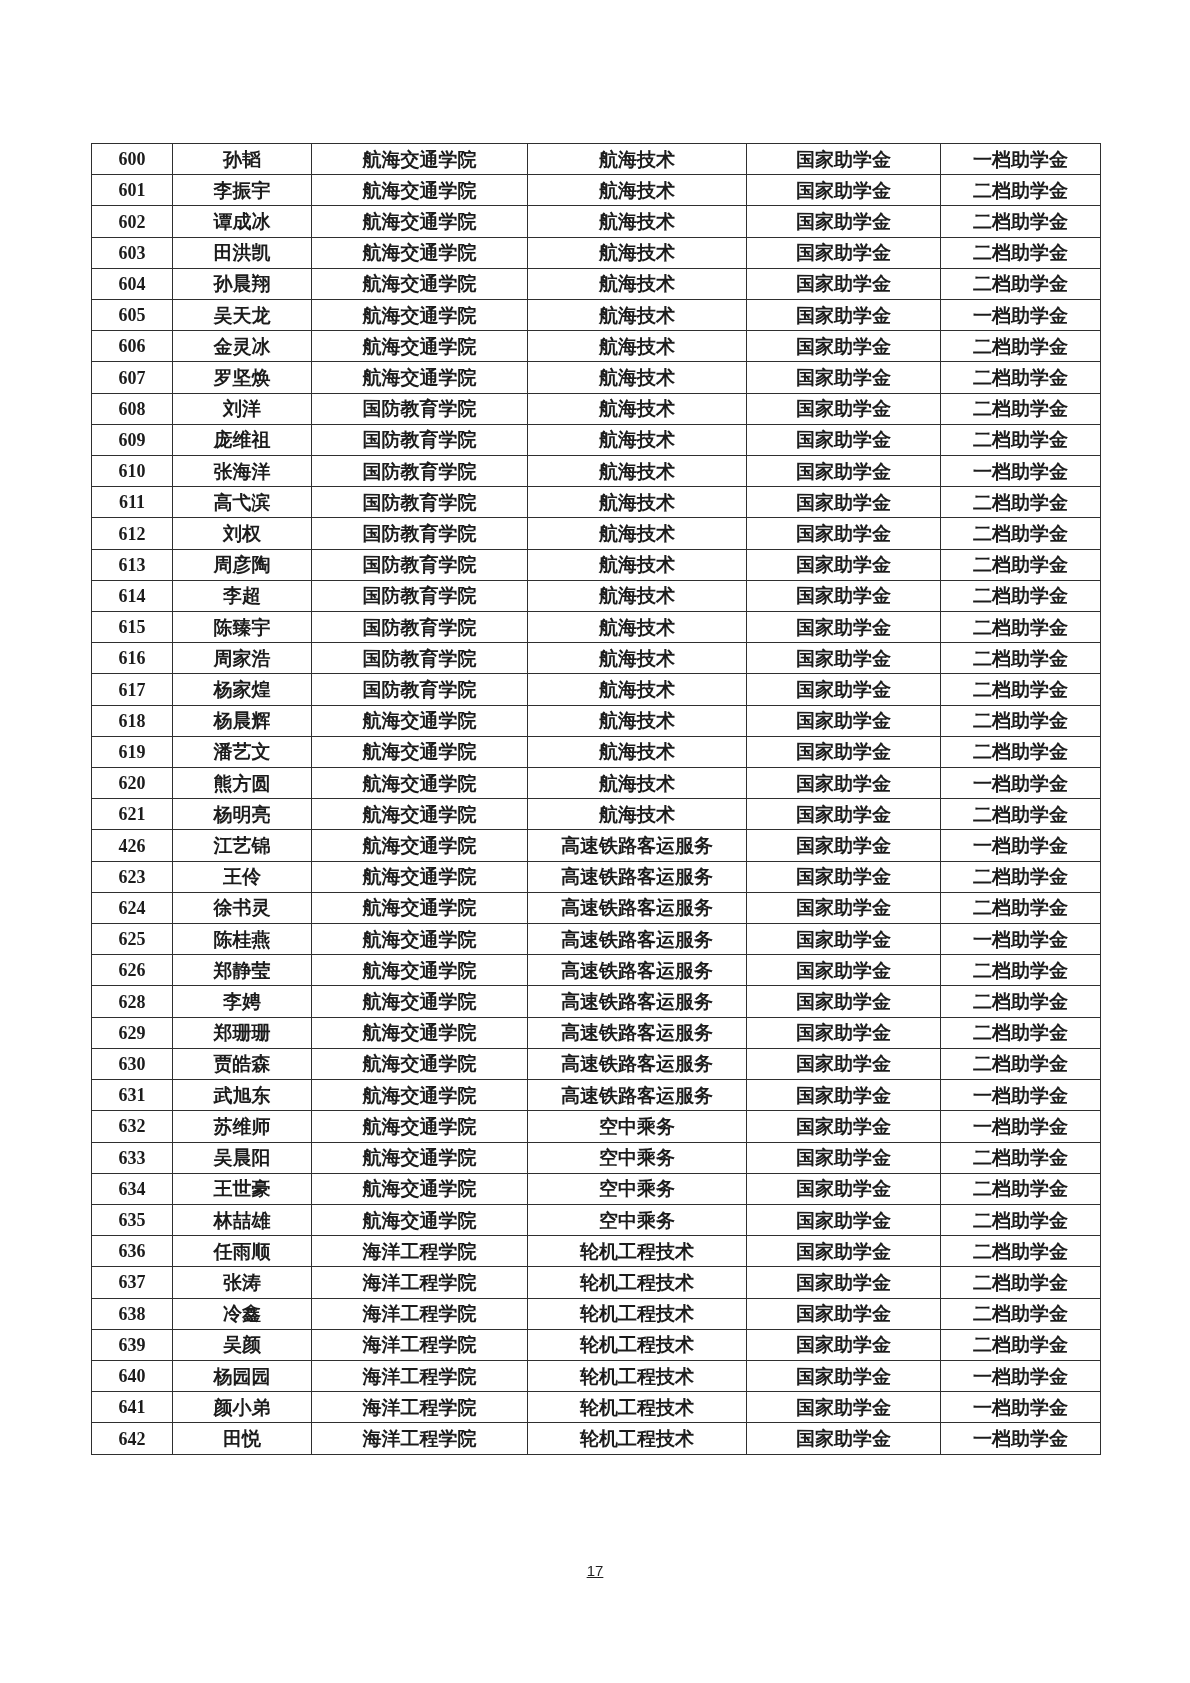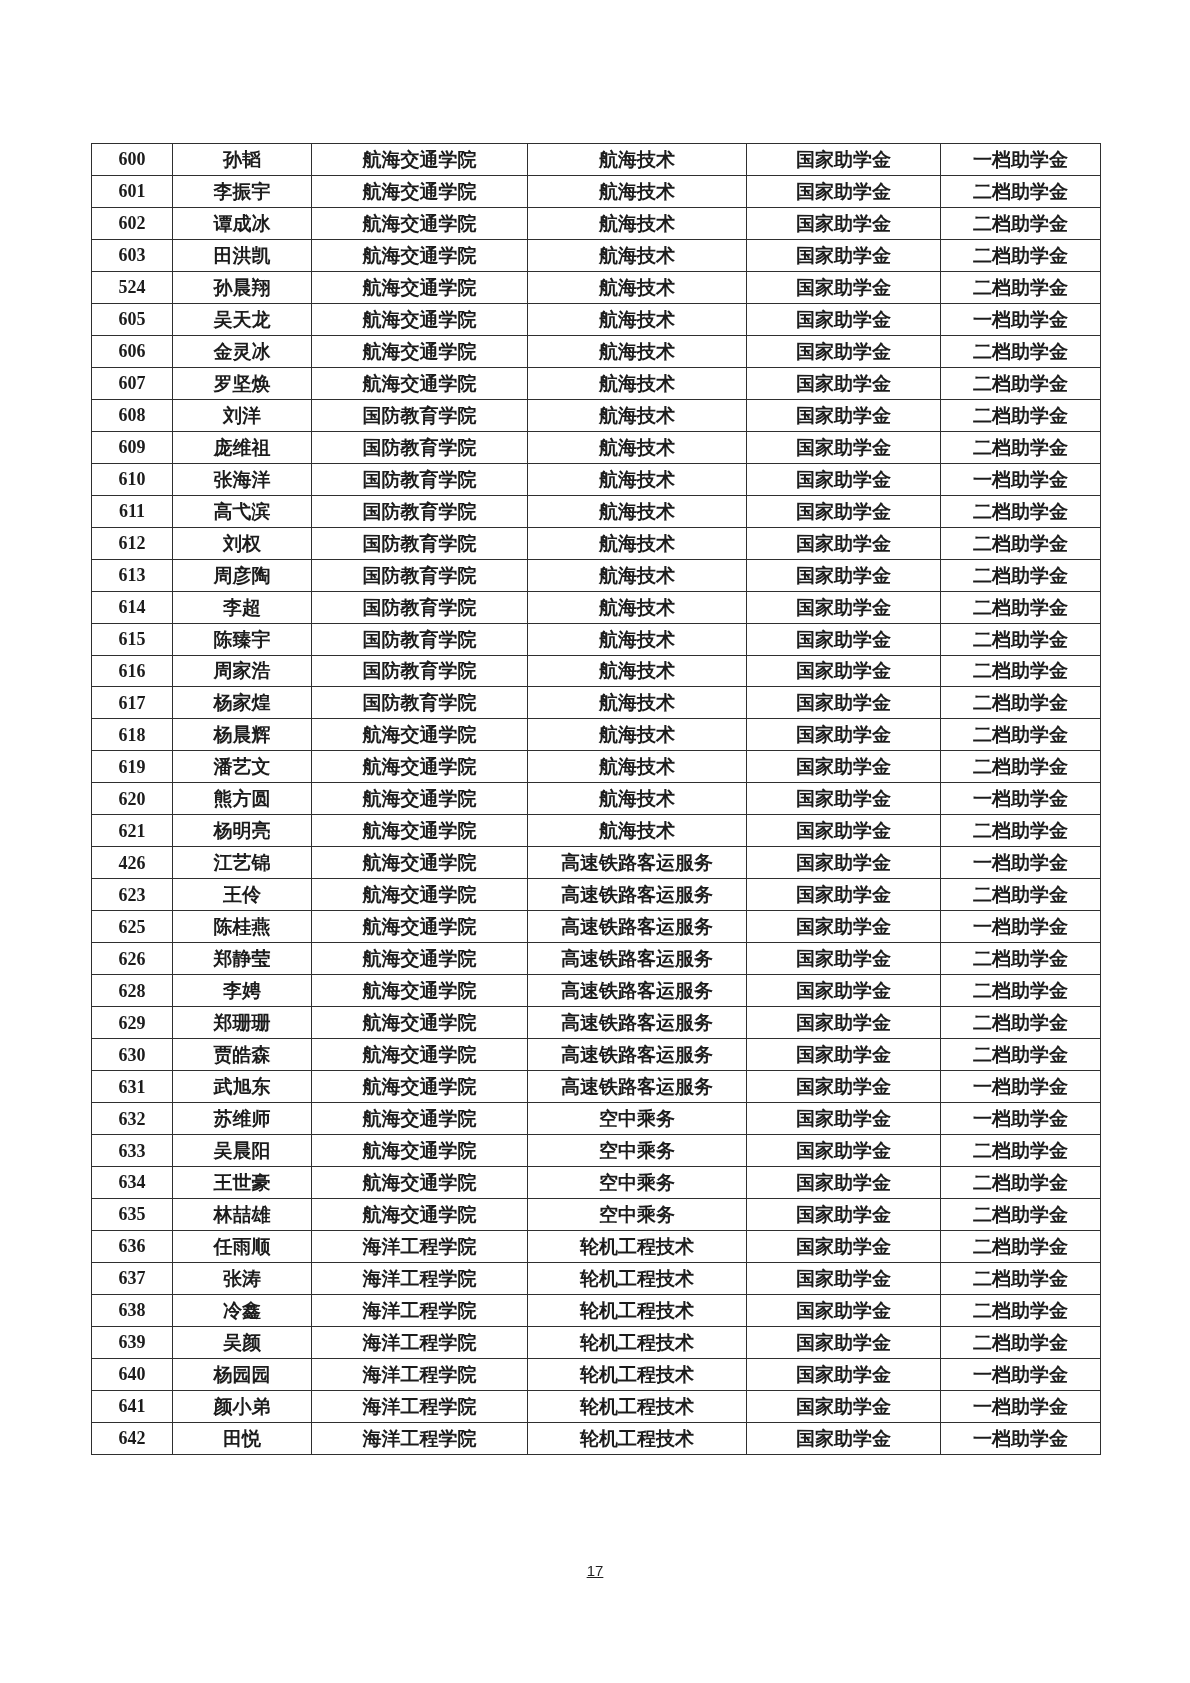--- a/index.html
+++ b/index.html
@@ -92,21 +92,21 @@
         </tr>
         <tr>
           <td class="num">603</td>
           <td>田洪凯</td>
           <td>航海交通学院</td>
           <td>航海技术</td>
           <td>国家助学金</td>
           <td>二档助学金</td>
         </tr>
         <tr>
-          <td class="num">524</td>
+          <td class="num">604</td>
           <td>孙晨翔</td>
           <td>航海交通学院</td>
           <td>航海技术</td>
           <td>国家助学金</td>
           <td>二档助学金</td>
         </tr>
         <tr>
           <td class="num">605</td>
           <td>吴天龙</td>
           <td>航海交通学院</td>
@@ -246,20 +246,28 @@
           <td class="num">426</td>
           <td>江艺锦</td>
           <td>航海交通学院</td>
           <td>高速铁路客运服务</td>
           <td>国家助学金</td>
           <td>一档助学金</td>
         </tr>
         <tr>
           <td class="num">623</td>
           <td>王伶</td>
+          <td>航海交通学院</td>
+          <td>高速铁路客运服务</td>
+          <td>国家助学金</td>
+          <td>二档助学金</td>
+        </tr>
+        <tr>
+          <td class="num">624</td>
+          <td>徐书灵</td>
           <td>航海交通学院</td>
           <td>高速铁路客运服务</td>
           <td>国家助学金</td>
           <td>二档助学金</td>
         </tr>
         <tr>
           <td class="num">625</td>
           <td>陈桂燕</td>
           <td>航海交通学院</td>
           <td>高速铁路客运服务</td>

